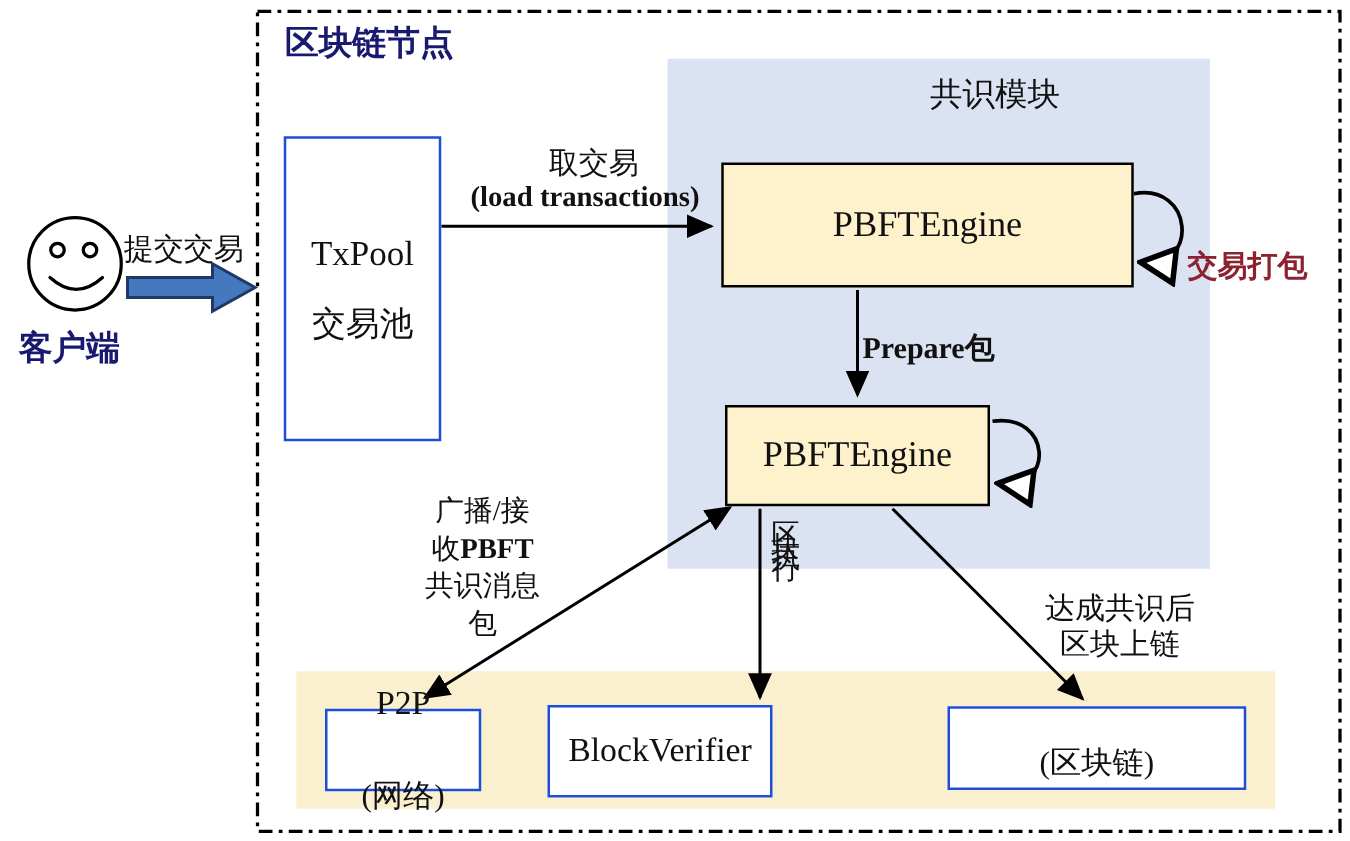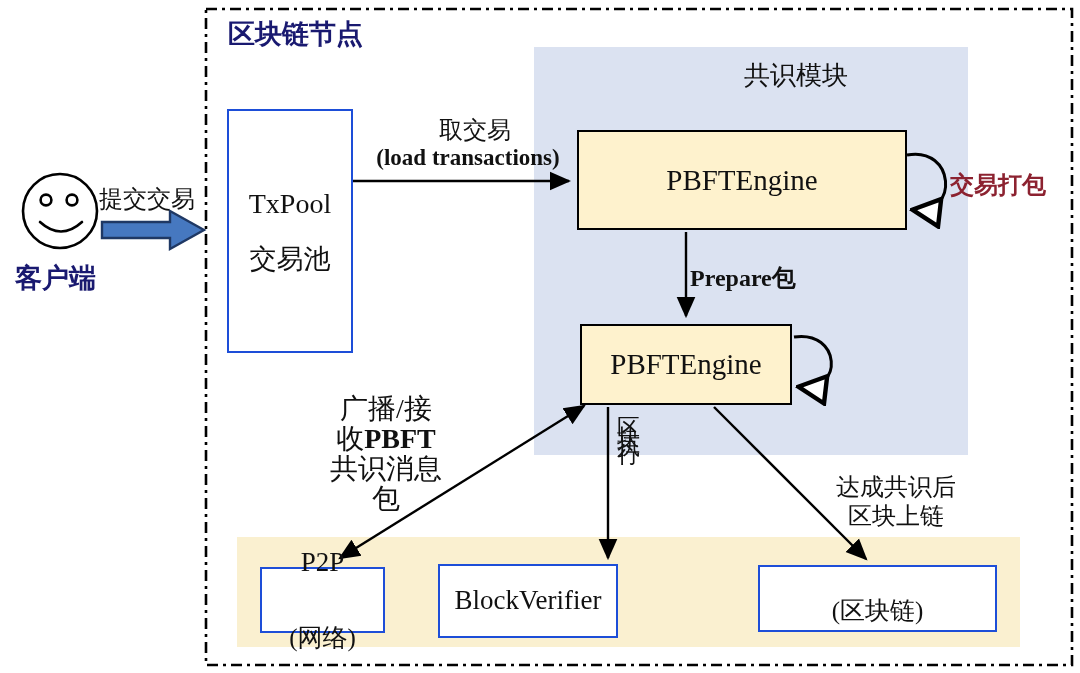--- a/index.html
+++ b/index.html
@@ -42,21 +42,21 @@
     display: flex;
     flex-direction: column;
     align-items: center;
     justify-content: center;
     text-align: center;
     line-height: 1.18;
   }
   .white-box .en { font-size: 27px; }
   .white-box .zh { font-size: 25px; margin-top: 24px; }
   .navy-bold { color: var(--navy); font-weight: bold; }
-  .maroon { color: var(--maroon); font-weight: bold; }
+  .maroon { color: var(--maroon); font-weight: bold; margin-top: 28px; }
   .lbl { position: absolute; font-size: 24px; white-space: nowrap; }
   .lbl-c { text-align: center; white-space: normal; }
   .bold { font-weight: bold; }
   svg.layer { position: absolute; left: 0; top: 0; width: 1080px; height: 673px; pointer-events: none; }
   .vert {
     writing-mode: vertical-rl;
     text-orientation: upright;
     letter-spacing: 9px;
     font-size: 23px;
   }
@@ -128,21 +128,21 @@
 
   <div class="lbl maroon" style="left:950px; top:169px;">交易打包</div>
 
   <div class="lbl bold" style="left:690px; top:262px;">Prepare包</div>
 
   <div class="node-box" style="left:580px; top:324px; width:212px; height:81px;">
     <span>PBFTEngine</span>
   </div>
 
 
-  <div class="lbl lbl-c" style="left:330px; top:394px; width:112px; font-size:28px; line-height:30px;">
+  <div class="lbl lbl-c" style="left:330px; top:394px; width:112px; font-size:23px; line-height:30px;">
     <div>广播/接</div>
     <div><span>收</span><span class="bold">PBFT</span></div>
     <div>共识消息</div>
     <div>包</div>
   </div>
 
   <div class="lbl vert" style="left:613px; top:398px; height:160px;">区块执行</div>
 
   <div class="lbl lbl-c" style="left:820px; top:473px; width:152px; line-height:29px;">
     <div>达成共识后</div>

